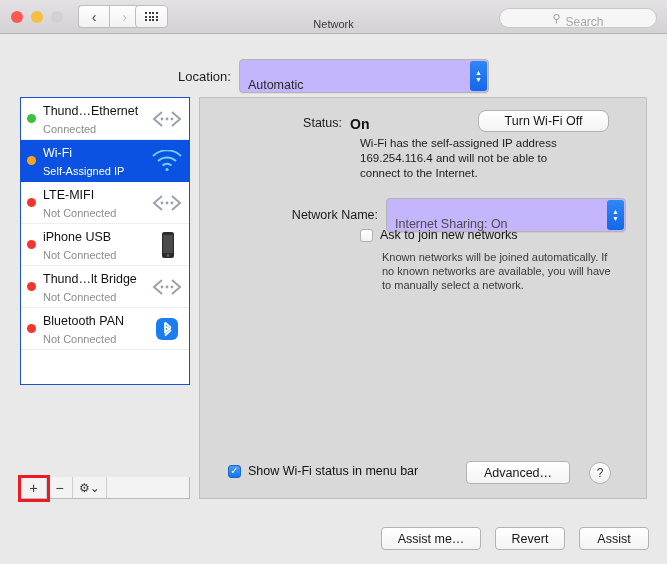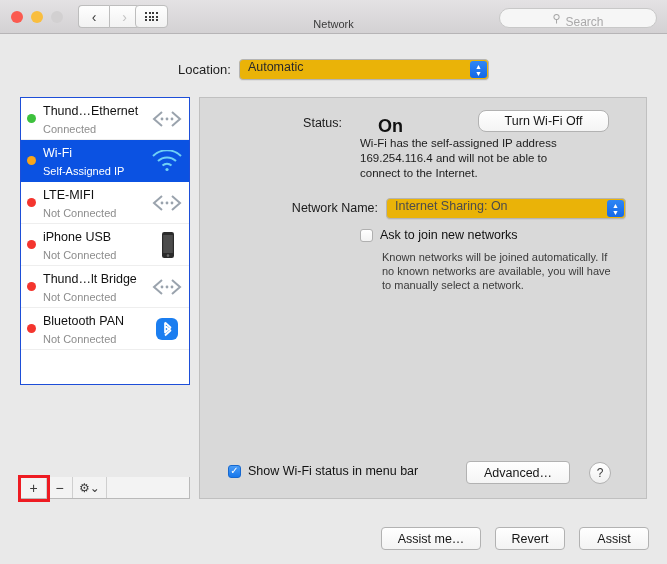--- a/index.html
+++ b/index.html
@@ -85,26 +85,26 @@
   .searchfield .sph { color: #aaa9aa; font-size: 12px; margin-top: 8px; }
 
   
   .location-row {
     position: absolute; top: 59px; left: 0; width: 667px;
     display: flex; align-items: center; justify-content: center;
   }
   .location-label { font-size: 13px; color: #1d1d1d; margin-right: 8px; }
   .popup {
     position: relative;
-    background: #eab308;
+    background: #c4b5fd;
     border: 1px solid #b4b4b4;
     border-radius: 4px;
-    height: 21px;
-    box-sizing: border-box;
-    display: flex; align-items: flex-start;
+    height: 34px;
+    box-sizing: border-box;
+    display: flex; align-items: flex-end;
     box-shadow: 0 1px 0 rgba(0,0,0,0.05);
   }
   .popup .val {
     font-size: 12.5px; color: #2a2a2a;
     padding-left: 8px; padding-right: 26px;
     white-space: nowrap; overflow: hidden;
   }
   .popup .stepper {
     position: absolute; right: 1px; top: 1px; bottom: 1px;
     width: 17px;
@@ -191,23 +191,23 @@
     border: 1px solid #c0c0c0;
     box-sizing: border-box;
   }
 
   .field-row { position: absolute; display: flex; }
   .field-label {
     font-size: 12.5px; color: #1a1a1a;
     text-align: right;
   }
 
-  #status-row { left: 0; top: 18px; width: 448px; gap: 28px; }
+  #status-row { left: 0; top: 18px; width: 448px; }
   #status-label { width: 142px; }
-  #status-value { margin-left: 8px; font-size: 18px; font-weight: bold; color: #111; }
+  #status-value { margin-left: 8px; font-size: 14px; font-weight: bold; color: #111; }
 
   #turn-off-btn {
     position: absolute; right: 37px; top: 12px;
     min-width: 131px; height: 22px;
     background: linear-gradient(to bottom, #ffffff, #f4f4f4);
     border: 1px solid #b2b2b2; border-radius: 8px;
     display: flex; align-items: center; justify-content: center;
     font-size: 12.5px; color: #161616;
     box-sizing: border-box;
   }

